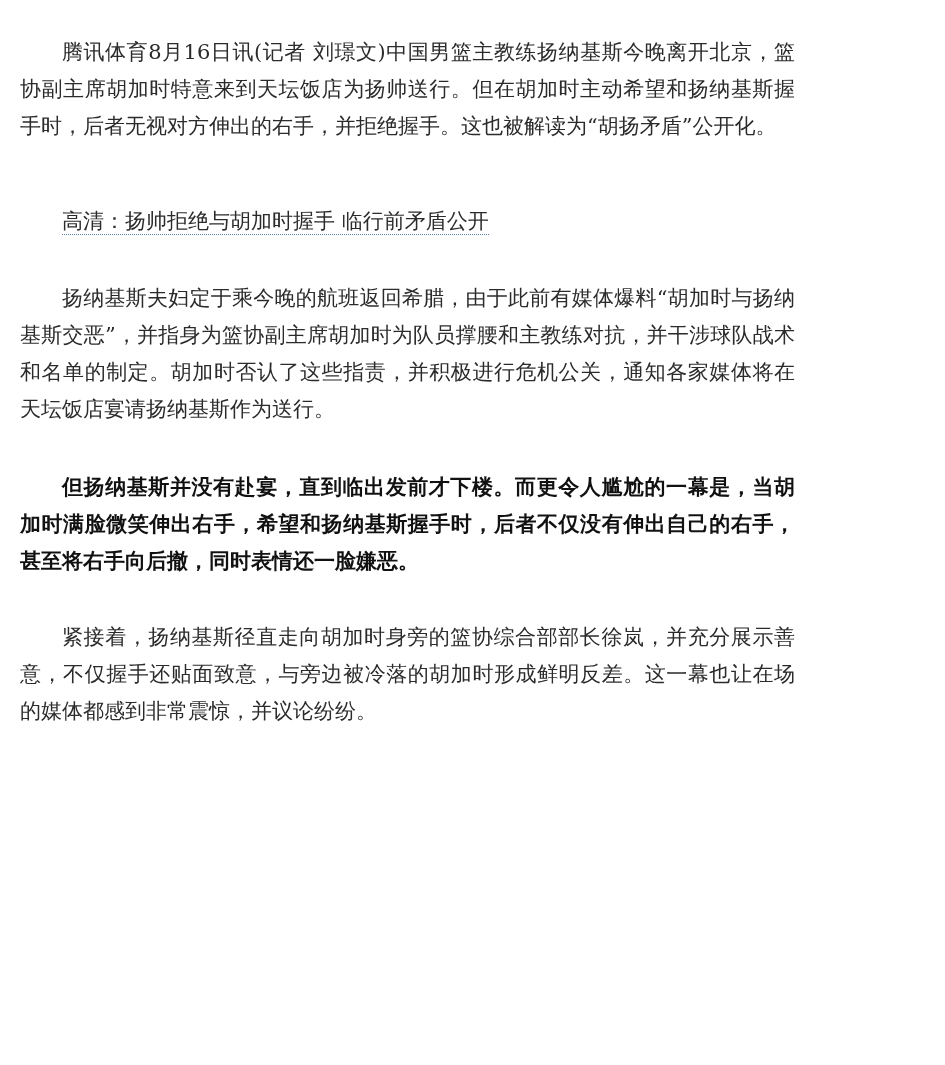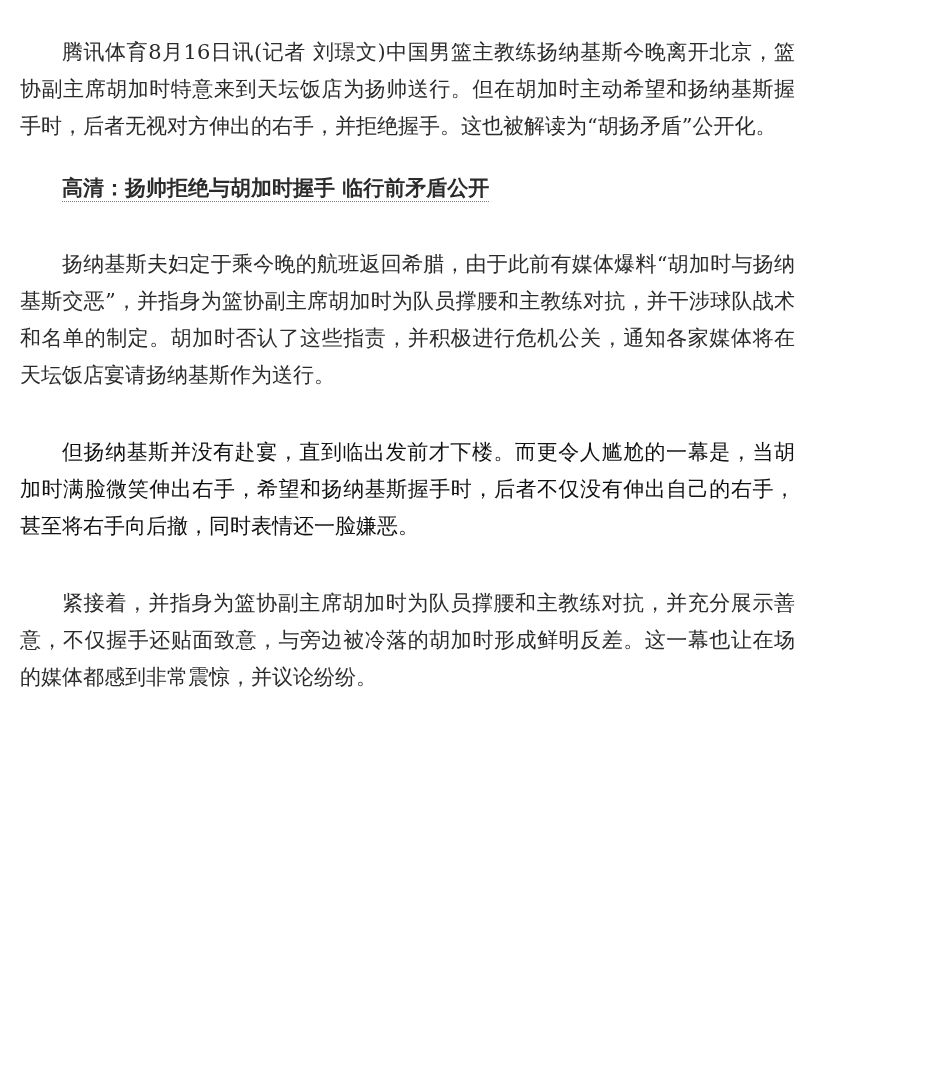--- a/index.html
+++ b/index.html
@@ -21,23 +21,23 @@
     }
     .para {
       margin: 0;
       font-size: 21px;
       line-height: 37px;
       text-indent: 42px;
       letter-spacing: 0px;
       text-align: justify;
     }
     .p1 { padding-top: 34px; }
-    .link-para { margin-top: 24px; font-weight: bold; }
+    .link-para { margin-top: 58px; }
     .gap { margin-top: 40px; }
-    .bold { font-weight: normal; color: #111; }
+    .bold { font-weight: bold; color: #111; }
     .hd-link {
       color: #2b2b2b;
       text-decoration: none;
       border-bottom: 1px dotted #5a7fb0;
       padding-bottom: 1px;
     }
   </style>
 </head>
 <body>
 
@@ -45,16 +45,16 @@
   <p class="para p1">腾讯体育8月16日讯(记者  刘璟文)中国男篮主教练扬纳基斯今晚离开北京，篮协副主席胡加时特意来到天坛饭店为扬帅送行。但在胡加时主动希望和扬纳基斯握手时，后者无视对方伸出的右手，并拒绝握手。这也被解读为“胡扬矛盾”公开化。</p>
 
   <p class="para link-para">
     <a href="#" class="hd-link">高清：扬帅拒绝与胡加时握手 临行前矛盾公开</a>
   </p>
 
   <p class="para gap">扬纳基斯夫妇定于乘今晚的航班返回希腊，由于此前有媒体爆料“胡加时与扬纳基斯交恶”，并指身为篮协副主席胡加时为队员撑腰和主教练对抗，并干涉球队战术和名单的制定。胡加时否认了这些指责，并积极进行危机公关，通知各家媒体将在天坛饭店宴请扬纳基斯作为送行。</p>
 
   <p class="para gap bold">但扬纳基斯并没有赴宴，直到临出发前才下楼。而更令人尴尬的一幕是，当胡加时满脸微笑伸出右手，希望和扬纳基斯握手时，后者不仅没有伸出自己的右手，甚至将右手向后撤，同时表情还一脸嫌恶。</p>
 
-  <p class="para gap">紧接着，并指身为篮协副主席胡加时为队员撑腰和主教练对抗，并充分展示善意，不仅握手还贴面致意，与旁边被冷落的胡加时形成鲜明反差。这一幕也让在场的媒体都感到非常震惊，并议论纷纷。</p>
+  <p class="para gap">紧接着，扬纳基斯径直走向胡加时身旁的篮协综合部部长徐岚，并充分展示善意，不仅握手还贴面致意，与旁边被冷落的胡加时形成鲜明反差。这一幕也让在场的媒体都感到非常震惊，并议论纷纷。</p>
 
 
 </div>
 
 </body></html>

